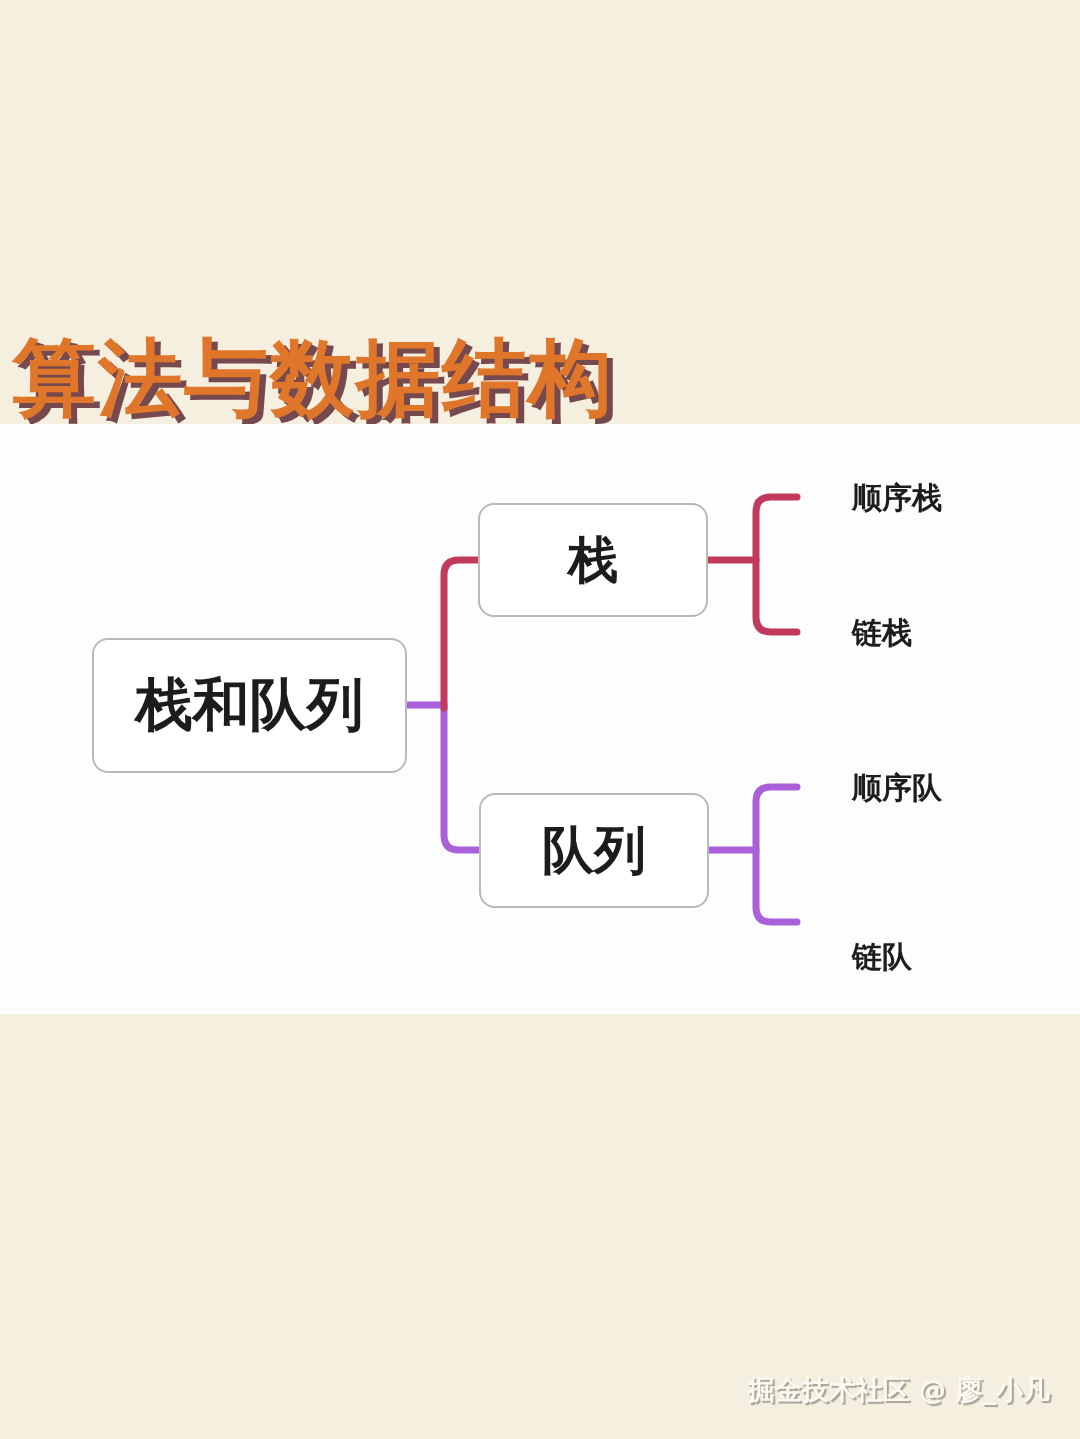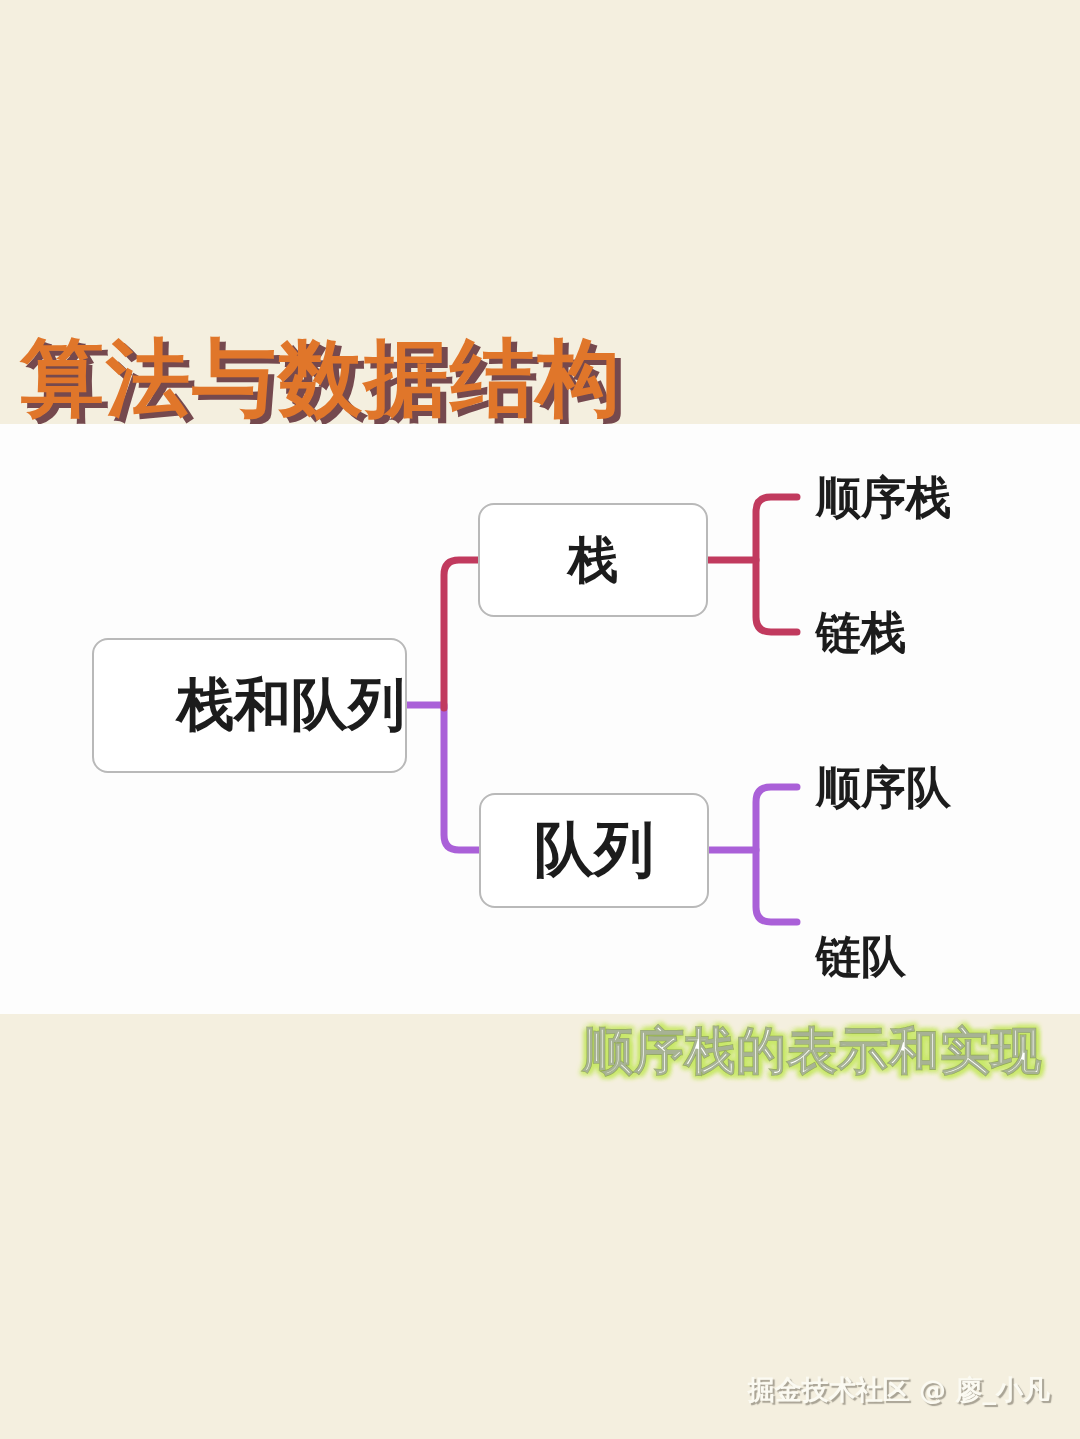--- a/index.html
+++ b/index.html
@@ -23,21 +23,21 @@
   }
   .page {
     position: relative;
     width: 1080px;
     height: 1439px;
     background: var(--background);
     overflow: hidden;
   }
   .title {
     position: absolute;
-    left: 20px;
+    left: 12px;
     top: 322px;
     font-size: 84px;
     font-weight: 800;
     letter-spacing: 2px;
     color: var(--title_orange);
     text-shadow: 6px 5px 0 var(--title_shadow);
     white-space: nowrap;
   }
   .panel {
     position: absolute;
@@ -65,28 +65,28 @@
     background: #ffffff;
     border: 2px solid var(--box_border);
     border-radius: 16px;
     display: flex;
     align-items: center;
     justify-content: center;
     color: var(--node_text);
     font-weight: 700;
     white-space: nowrap;
   }
-  .node-root  { left: 92px;  top: 214px; width: 315px; height: 135px; font-size: 57px; justify-content: flex-end; }
+  .node-root  { left: 92px;  top: 214px; width: 315px; height: 135px; font-size: 57px; }
   .node-stack { left: 478px; top: 79px;  width: 230px; height: 114px; font-size: 50px; }
-  .node-queue { left: 479px; top: 369px; width: 230px; height: 115px; font-size: 60px; }
+  .node-queue { left: 479px; top: 369px; width: 230px; height: 115px; font-size: 52px; }
   .leaf {
     position: absolute;
-    left: 816px;
+    left: 852px;
     color: var(--node_text);
-    font-size: 45px;
+    font-size: 30px;
     font-weight: 700;
     line-height: 45px;
     white-space: nowrap;
   }
   .leaf-seq-stack { top: 51px; }
   .leaf-link-stack { top: 186px; }
   .leaf-seq-queue { top: 341px; }
   .leaf-link-queue { top: 476px; margin-top: 34px; }
   .caption {
     position: absolute;
@@ -150,17 +150,16 @@
     <div class="leaf leaf-seq-stack">顺序栈</div>
 
     <div class="leaf leaf-link-stack">链栈</div>
 
     <div class="leaf leaf-seq-queue">顺序队</div>
 
     <div class="leaf leaf-link-queue">链队</div>
 
   </div>
 
-  <div class="caption">顺序栈的表示和实现</div>
 
   <div class="watermark">掘金技术社区 @ 廖_小凡</div>
 
 </div>
 
 </body></html>

